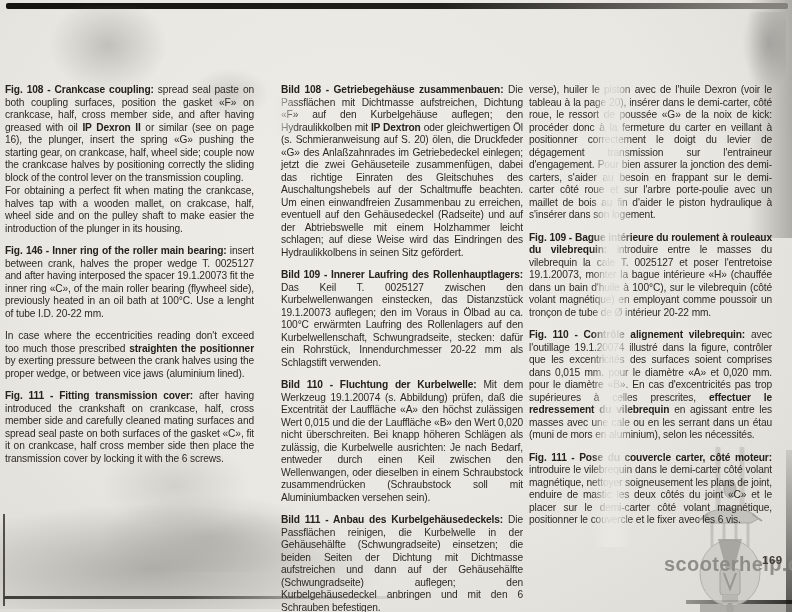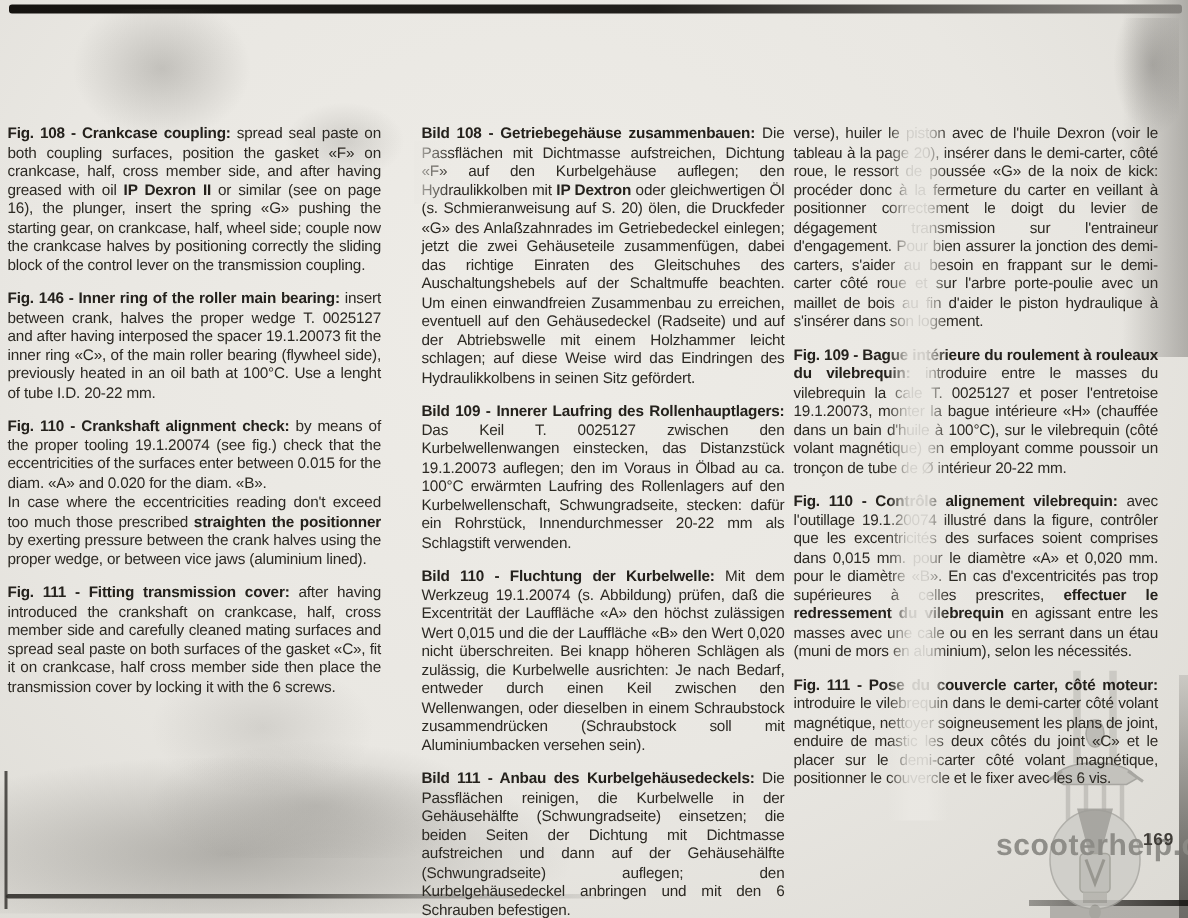--- a/index.html
+++ b/index.html
@@ -108,26 +108,26 @@
       <rect x="26" y="92" width="20" height="26" rx="3" fill="#b9b8b3" stroke="#97968f"></rect>
       <path d="M30,96 L36,112 L42,96" stroke="#87867f" stroke-width="2" fill="none"></path>
       <rect x="28" y="118" width="16" height="7" fill="#b0afa9"></rect>
       <ellipse cx="36" cy="131" rx="4" ry="5" fill="#a5a49e"></ellipse>
     </g>
   </svg>
 
   <div class="col" id="col-english">
       <div class="section">
         <p><b>Fig. 108 - Crankcase coupling:</b> spread seal paste on both coupling surfaces, position the gasket «F» on crankcase, half, cross member side, and after having greased with oil <b>IP Dexron II</b> or similar (see on page 16), the plunger, insert the spring «G» pushing the starting gear, on crankcase, half, wheel side; couple now the crankcase halves by positioning correctly the sliding block of the control lever on the transmission coupling.</p>
+        <p>For obtaining a perfect fit when mating the crankcase, halves tap with a wooden mallet, on crakcase, half, wheel side and on the pulley shaft to make easier the introduction of the plunger in its housing.</p>
       </div>
       <div class="section">
         <p><b>Fig. 146 - Inner ring of the roller main bearing:</b> insert between crank, halves the proper wedge T. 0025127 and after having interposed the spacer 19.1.20073 fit the inner ring «C», of the main roller bearing (flywheel side), previously heated in an oil bath at 100°C. Use a lenght of tube I.D. 20-22 mm.</p>
       </div>
       <div class="section">
-        <p><b>Fig. 110 - Crankshaft alignment check:</b> by means of the proper tooling 19.1.20074 (see fig.) check that the eccentricities of the surfaces enter between 0.015 for the diam. «A» and 0.020 for the diam. «B».</p>
         <p>In case where the eccentricities reading don't exceed too much those prescribed <b>straighten the positionner</b> by exerting pressure between the crank halves using the proper wedge, or between vice jaws (aluminium lined).</p>
       </div>
       <div class="section">
         <p><b>Fig. 111 - Fitting transmission cover:</b> after having introduced the crankshaft on crankcase, half, cross member side and carefully cleaned mating surfaces and spread seal paste on both surfaces of the gasket «C», fit it on crankcase, half cross member side then place the transmission cover by locking it with the 6 screws.</p>
       </div>
     </div>
   <div class="col" id="col-german">
       <div class="section">
         <p><b>Bild 108 - Getriebegehäuse zusammenbauen:</b> Die Passflächen mit Dichtmasse aufstreichen, Dichtung «F» auf den Kurbelgehäuse auflegen; den Hydraulikkolben mit <b>IP Dextron</b> oder gleichwertigen Öl (s. Schmieranweisung auf S. 20) ölen, die Druckfeder «G» des Anlaßzahnrades im Getriebedeckel einlegen; jetzt die zwei Gehäuseteile zusammenfügen, dabei das richtige Einraten des Gleitschuhes des Auschaltungshebels auf der Schaltmuffe beachten. Um einen einwandfreien Zusammenbau zu erreichen, eventuell auf den Gehäusedeckel (Radseite) und auf der Abtriebswelle mit einem Holzhammer leicht schlagen; auf diese Weise wird das Eindringen des Hydraulikkolbens in seinen Sitz gefördert.</p>
       </div>

